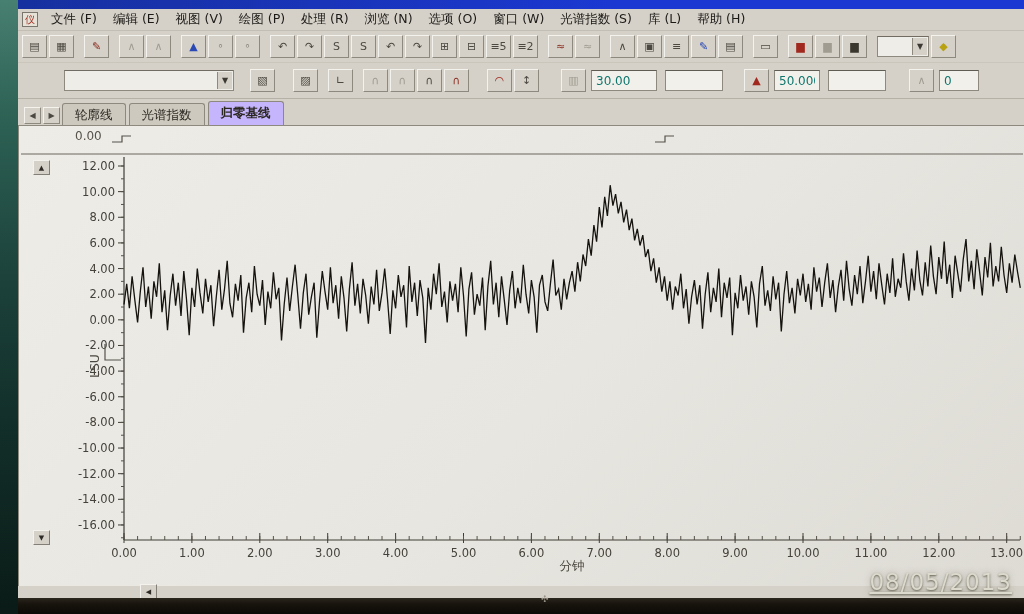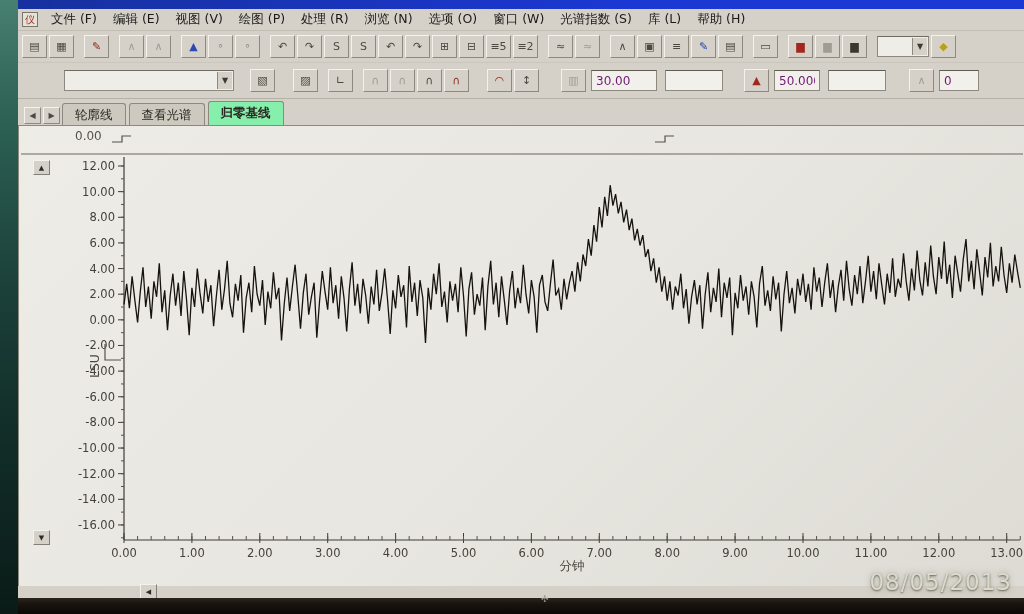--- a/index.html
+++ b/index.html
@@ -48,32 +48,32 @@
     border-top-color:#706c63; display:flex; align-items:center; flex:0 0 auto;
     position:relative; cursor:pointer;
   }
   .combo .arrowbox {
     position:absolute; right:1px; top:1px; bottom:1px; width:15px; background:#d5d1c8;
     border-left:1px solid #8d897f; font-size:8px; color:#3c3933;
     display:flex; align-items:center; justify-content:center;
   }
   .tb-input {
     height:21px; background:#f2f0ea; border:1px solid #8d897f; border-top-color:#5f5c54;
-    font-family:"DejaVu Sans","Liberation Sans",sans-serif; font-size:12px; color:#701a75;
+    font-family:"DejaVu Sans","Liberation Sans",sans-serif; font-size:12px; color:#0f766e;
     padding:0 4px; flex:0 0 auto; margin:0 3px;
   }
   
   .tabstrip { height:26px; display:flex; align-items:flex-end; padding:2px 2px 0 6px; gap:2px; }
   .tab-arrow { width:17px; height:17px; margin-bottom:1px; font-size:8px; }
   .tab {
     height:22px; padding:3px 12px 0; font-size:12.5px; color:#2b2822; cursor:pointer;
     background:#cdc9bf; border:1px solid #8d897f; border-bottom:none;
     border-radius:3px 3px 0 0; margin-right:1px;
   }
-  .tab.active { background:#86efac; font-weight:bold; height:24px; position:relative; z-index:2; }
+  .tab.active { background:#c4b5fd; font-weight:bold; height:24px; position:relative; z-index:2; }
   
   .panel {
     position:absolute; left:0; top:125px; width:1006px; height:461px;
     background:linear-gradient(135deg,#edece7 0%,#e7e6e0 55%,#dddbd4 100%);
     border-top:1px solid #8d897f; border-left:1px solid #8d897f;text-align:center;
   }
   .panel svg { position:absolute; left:0; top:0; }
   .mini-btn {
     position:absolute; width:17px; height:15px; background:#d5d1c8;
     border-top:1px solid #f4f2ec; border-left:1px solid #f4f2ec;
@@ -83,20 +83,21 @@
   }
   .grad-label { position:absolute; left:56px; top:3px; font-size:12px; color:#57534b; z-index:4; }
   
   .scrollstrip { position:absolute; left:0; top:586px; width:1006px; height:12px; }
   .scroll-left { left:122px; top:-2px; }
   
   .datestamp {
     position:absolute; right:12px; top:569px; z-index:50; font-size:23px; letter-spacing:1px;
     color:#dcd9cd; text-shadow:0 1px 2px rgba(70,65,50,.75), 0 0 6px rgba(120,115,100,.5);
     font-family:"DejaVu Sans","Liberation Sans",sans-serif;
+    text-decoration:underline;
   }
 </style>
 </head>
 <body>
 
 <div class="screen">
 
   <div class="title-sliver"></div>
 
   <div class="menubar">
@@ -279,21 +280,21 @@
 
   <div class="tabstrip">
     <div class="tbtn tab-arrow">
         <span>◀</span>
       </div>
     <div class="tbtn tab-arrow">
         <span>▶</span>
       </div>
 
   <div class="tab">轮廓线</div>
-      <div class="tab">查看光谱</div>
+      <div class="tab">光谱指数</div>
       <div class="tab active">归零基线</div>
     </div>
 
   <div class="panel">
     <div class="grad-label">0.00</div>
     <div class="mini-btn" style="left:14px; top:34px;">
         <span>▲</span>
       </div>
     <div class="mini-btn" style="left:14px; top:404px;">
         <span>▼</span>

